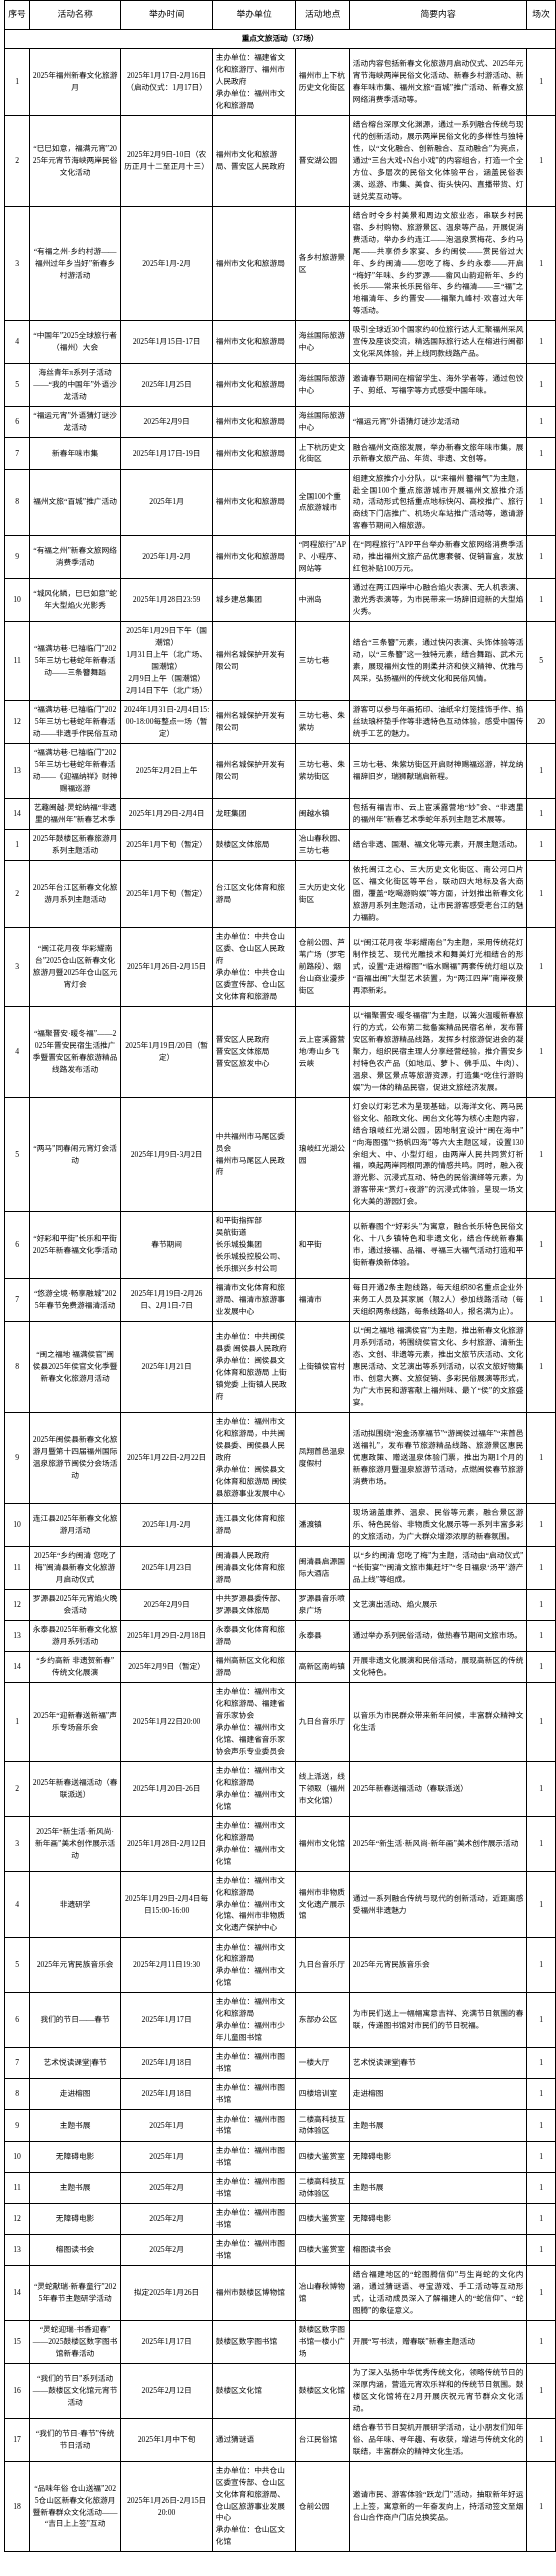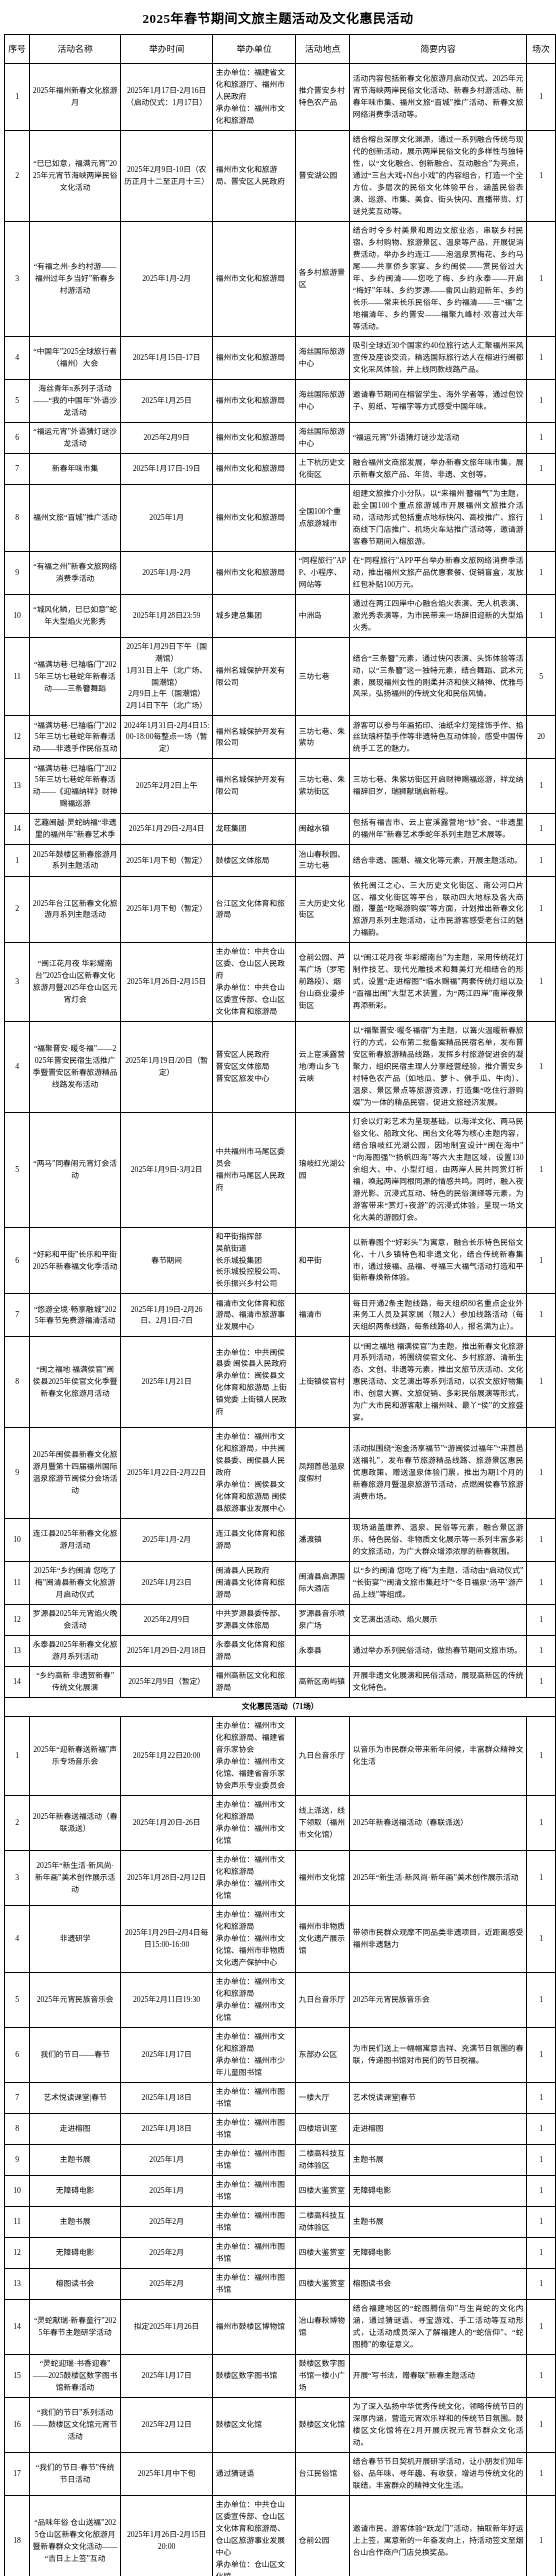--- a/index.html
+++ b/index.html
@@ -55,21 +55,20 @@
   td.content{
     text-align:left;
     text-align:justify;
   }
   .preline{white-space:pre-line;}
 </style>
 </head>
 <body>
 
 <div class="page">
-  <div class="doc-title">2025年春节期间文旅主题活动及文化惠民活动</div>
   <table class="main">
     <colgroup>
       <col class="c-no">
         <col class="c-name">
         <col class="c-time">
         <col class="c-org">
         <col class="c-loc">
         <col class="c-content">
         <col class="c-count">
     </colgroup>
@@ -79,26 +78,29 @@
           <th>活动名称</th>
           <th>举办时间</th>
           <th>举办单位</th>
           <th>活动地点</th>
           <th>简要内容</th>
           <th>场次</th>
         </tr>
     </thead>
     <tbody>
         <tr>
+          <td colspan="7" class="section-header">重点文旅活动（37场）</td>
+        </tr>
+        <tr>
           <td class="no">1</td>
           <td class="name">2025年福州新春文化旅游月</td>
           <td class="time preline">2025年1月17日-2月16日（启动仪式：1月17日）</td>
           <td class="organizer preline">主办单位：福建省文化和旅游厅、福州市人民政府
 承办单位：福州市文化和旅游局</td>
-          <td class="location">推介晋安乡村特色农产品</td>
+          <td class="location">福州市上下杭历史文化街区</td>
           <td class="content">活动内容包括新春文化旅游月启动仪式、2025年元宵节海峡两岸民俗文化活动、新春乡村游活动、新春年味市集、福州文旅“百城”推广活动、新春文旅网络消费季活动等。</td>
           <td class="count">1</td>
         </tr>
         <tr>
           <td class="no">2</td>
           <td class="name">“巳巳如意，福满元宵”2025年元宵节海峡两岸民俗文化活动</td>
           <td class="time preline">2025年2月9日-10日（农历正月十二至正月十三）</td>
           <td class="organizer preline">福州市文化和旅游局、晋安区人民政府</td>
           <td class="location">晋安湖公园</td>
           <td class="content">结合榕台深厚文化渊源，通过一系列融合传统与现代的创新活动，展示两岸民俗文化的多样性与独特性，以“文化融合、创新融合、互动融合”为亮点，通过“三台大戏+N台小戏”的内容组合，打造一个全方位、多层次的民俗文化体验平台，涵盖民俗表演、巡游、市集、美食、街头快闪、直播带货、灯谜兑奖互动等。</td>
@@ -345,23 +347,20 @@
         <tr>
           <td class="no">14</td>
           <td class="name">“乡约高新 非遗贺新春”传统文化展演</td>
           <td class="time preline">2025年2月9日（暂定）</td>
           <td class="organizer preline">福州高新区文化和旅游局</td>
           <td class="location">高新区南屿镇</td>
           <td class="content">开展非遗文化展演和民俗活动，展现高新区的传统文化特色。</td>
           <td class="count">1</td>
         </tr>
         <tr>
-          <td colspan="7" class="section-header">文化惠民活动（71场）</td>
-        </tr>
-        <tr>
           <td class="no">1</td>
           <td class="name">2025年“迎新春送新福”声乐专场音乐会</td>
           <td class="time preline">2025年1月22日20:00</td>
           <td class="organizer preline">主办单位：福州市文化和旅游局、福建省音乐家协会
 承办单位：福州市文化馆、福建省音乐家协会声乐专业委员会</td>
           <td class="location">九日台音乐厅</td>
           <td class="content">以音乐为市民群众带来新年问候，丰富群众精神文化生活</td>
           <td class="count">1</td>
         </tr>
         <tr>
@@ -384,21 +383,21 @@
           <td class="content">2025年“新生活·新风尚·新年画”美术创作展示活动</td>
           <td class="count">1</td>
         </tr>
         <tr>
           <td class="no">4</td>
           <td class="name">非遗研学</td>
           <td class="time preline">2025年1月29日-2月4日每日15:00-16:00</td>
           <td class="organizer preline">主办单位：福州市文化和旅游局
 承办单位：福州市文化馆、福州市非物质文化遗产保护中心</td>
           <td class="location">福州市非物质文化遗产展示馆</td>
-          <td class="content">带领市民群众观摩不同品类非遗项目，近距离感受福州非遗魅力</td>
+          <td class="content">通过一系列融合传统与现代的创新活动，近距离感受福州非遗魅力</td>
           <td class="count">1</td>
         </tr>
         <tr>
           <td class="no">5</td>
           <td class="name">2025年元宵民族音乐会</td>
           <td class="time preline">2025年2月11日19:30</td>
           <td class="organizer preline">主办单位：福州市文化和旅游局
 承办单位：福州市文化馆</td>
           <td class="location">九日台音乐厅</td>
           <td class="content">2025年元宵民族音乐会</td>

